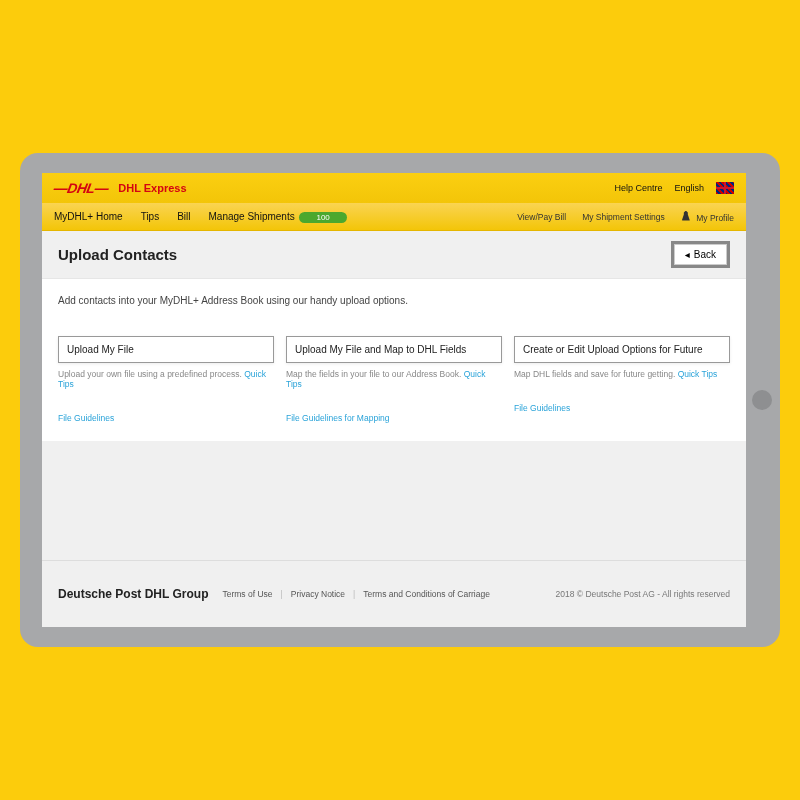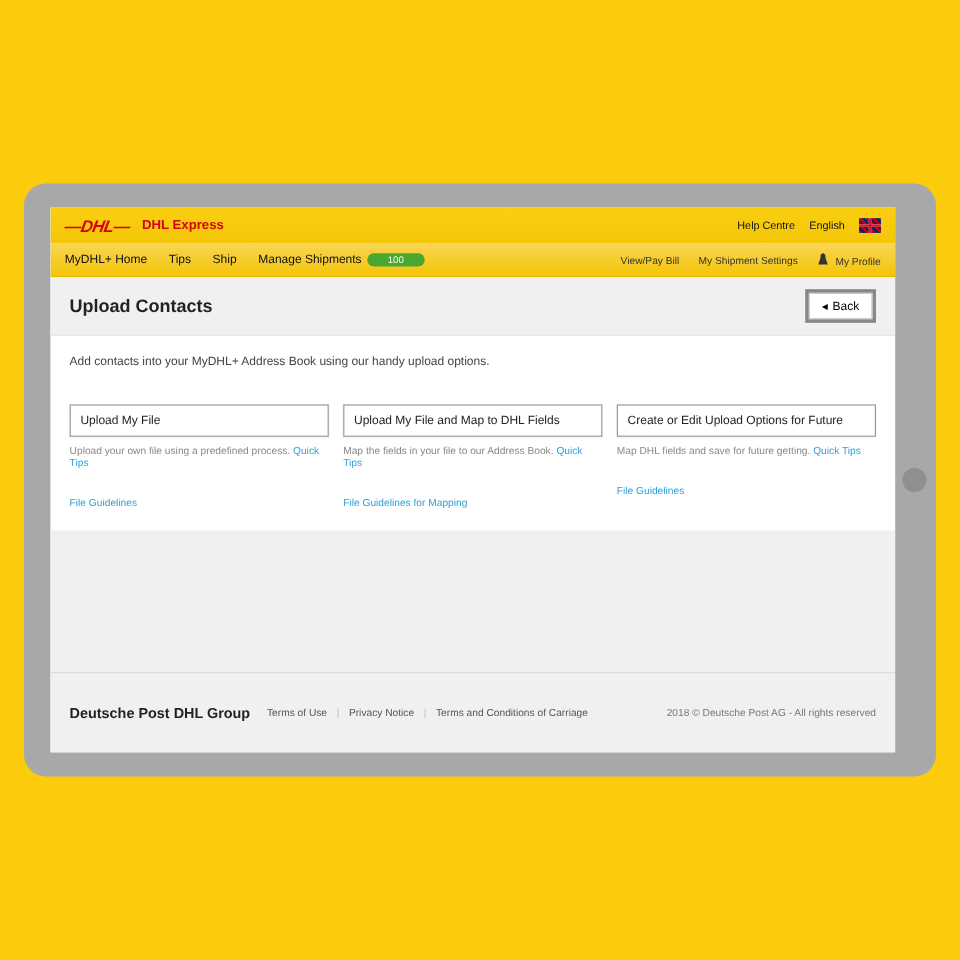--- a/index.html
+++ b/index.html
@@ -236,21 +236,21 @@
       <div class="topbar-right">
         <span>Help Centre</span>
         <span>English</span>
         <span class="flag"></span>
       </div>
     </div>
 
     <div class="navbar">
       <span class="nav-item">MyDHL+ Home</span>
       <span class="nav-item">Tips</span>
-      <span class="nav-item">Ship</span>
+      <span class="nav-item">Bill</span>
       <span class="nav-item">
         <span>Manage Shipments</span>
         <span class="nav-badge">100</span>
       </span>
       <div class="navbar-right">
         <span>View/Pay Bill</span>
         <span>My Shipment Settings</span>
         <span>
           <span class="profile-icon"></span>
           <span>My Profile</span>

